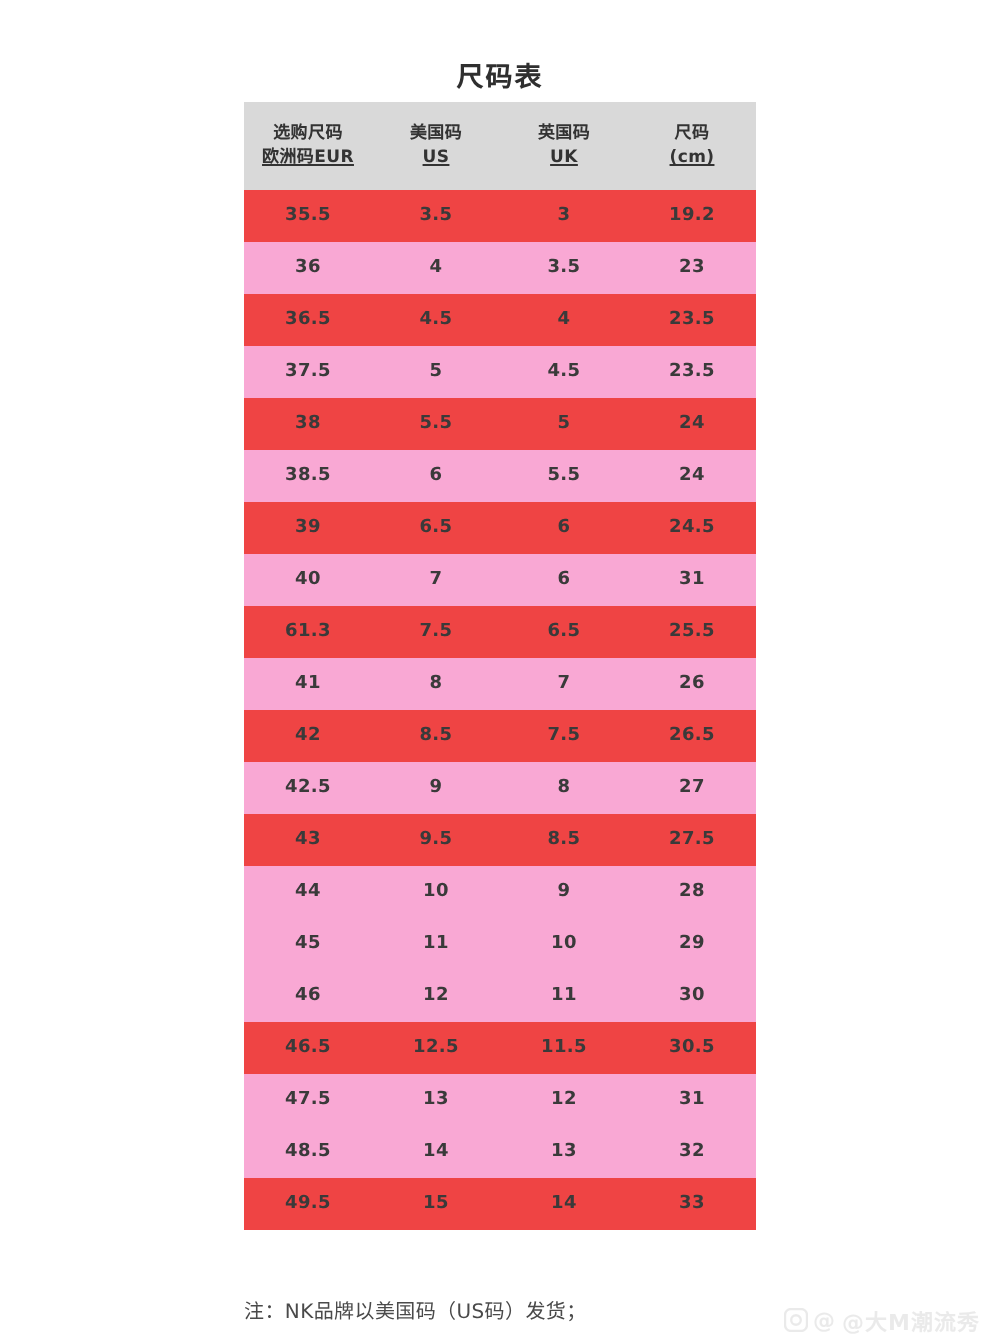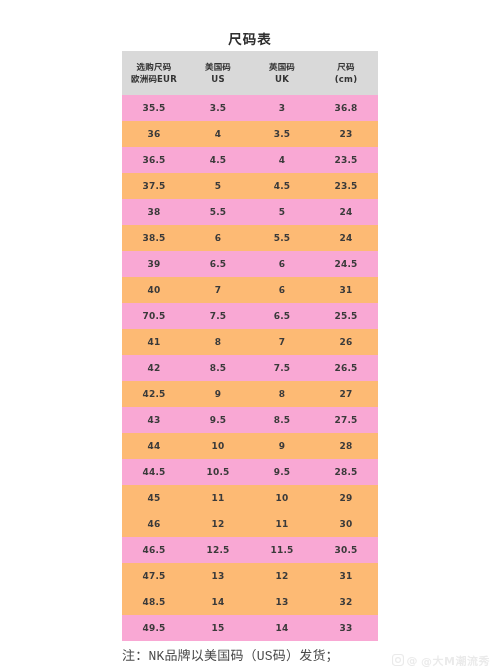--- a/index.html
+++ b/index.html
@@ -63,51 +63,51 @@
     text-align: center;
     vertical-align: middle;
     border: none;
     letter-spacing: 0.2px;
   }
   table.size-table thead th .hl1 {
     display: block;
   }
   table.size-table thead th .hl2 {
     display: block;
+    text-decoration: underline;
   }
 
   table.size-table tbody td {
     font-size: 9px;
     font-weight: 600;
     color: #3a3a3a;
     height: 26px;
     padding: 0;
     text-align: center;
     vertical-align: middle;
     border: none;
     letter-spacing: 0.2px;
   }
   table.size-table tbody tr.odd td {
+    background: #ef4444;
+  }
+  table.size-table tbody tr.even td {
     background: #f9a8d4;
-  }
-  table.size-table tbody tr.even td {
-    background: #fdba74;
   }
 
   
   .footnote {
     position: absolute;
     left: 122px;
     top: 636px;
-    font-size: 13px;
+    font-size: 10px;
     color: #4a4a4a;
     line-height: 14px;
     letter-spacing: 0.2px;
     white-space: nowrap;
-    font-family: Liberation Mono, monospace;
   }
 
   
   .watermark {
     position: absolute;
     right: 10px;
     top: 638px;
     display: flex;
     align-items: center;
     gap: 3px;
@@ -164,21 +164,21 @@
             <span class="hl1">尺码</span>
             <span class="hl2">(cm)</span>
           </th>
         </tr>
       </thead>
       <tbody id="size-table-body">
           <tr class="odd">
             <td>35.5</td>
             <td>3.5</td>
             <td>3</td>
-            <td>36.8</td>
+            <td>19.2</td>
           </tr>
           <tr class="even">
             <td>36</td>
             <td>4</td>
             <td>3.5</td>
             <td>23</td>
           </tr>
           <tr class="odd">
             <td>36.5</td>
             <td>4.5</td>
@@ -209,21 +209,21 @@
             <td>6</td>
             <td>24.5</td>
           </tr>
           <tr class="even">
             <td>40</td>
             <td>7</td>
             <td>6</td>
             <td>31</td>
           </tr>
           <tr class="odd">
-            <td>70.5</td>
+            <td>61.3</td>
             <td>7.5</td>
             <td>6.5</td>
             <td>25.5</td>
           </tr>
           <tr class="even">
             <td>41</td>
             <td>8</td>
             <td>7</td>
             <td>26</td>
           </tr>
@@ -243,26 +243,20 @@
             <td>43</td>
             <td>9.5</td>
             <td>8.5</td>
             <td>27.5</td>
           </tr>
           <tr class="even">
             <td>44</td>
             <td>10</td>
             <td>9</td>
             <td>28</td>
-          </tr>
-          <tr class="odd">
-            <td>44.5</td>
-            <td>10.5</td>
-            <td>9.5</td>
-            <td>28.5</td>
           </tr>
           <tr class="even">
             <td>45</td>
             <td>11</td>
             <td>10</td>
             <td>29</td>
           </tr>
           <tr class="even">
             <td>46</td>
             <td>12</td>

